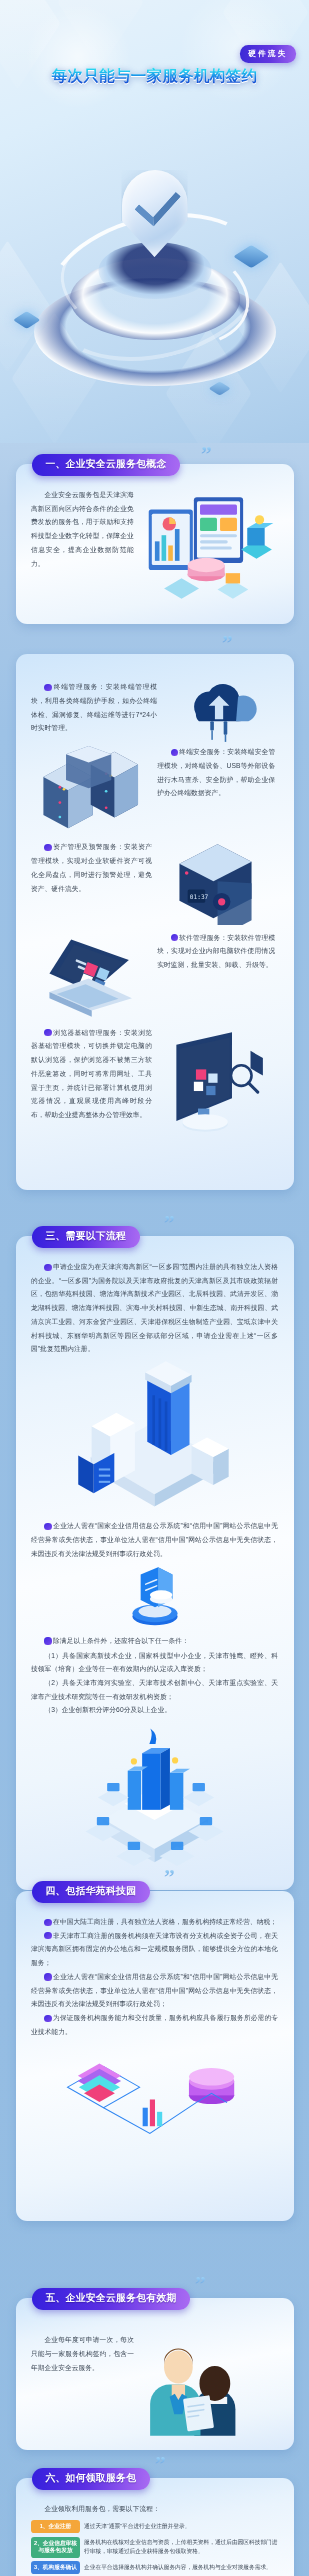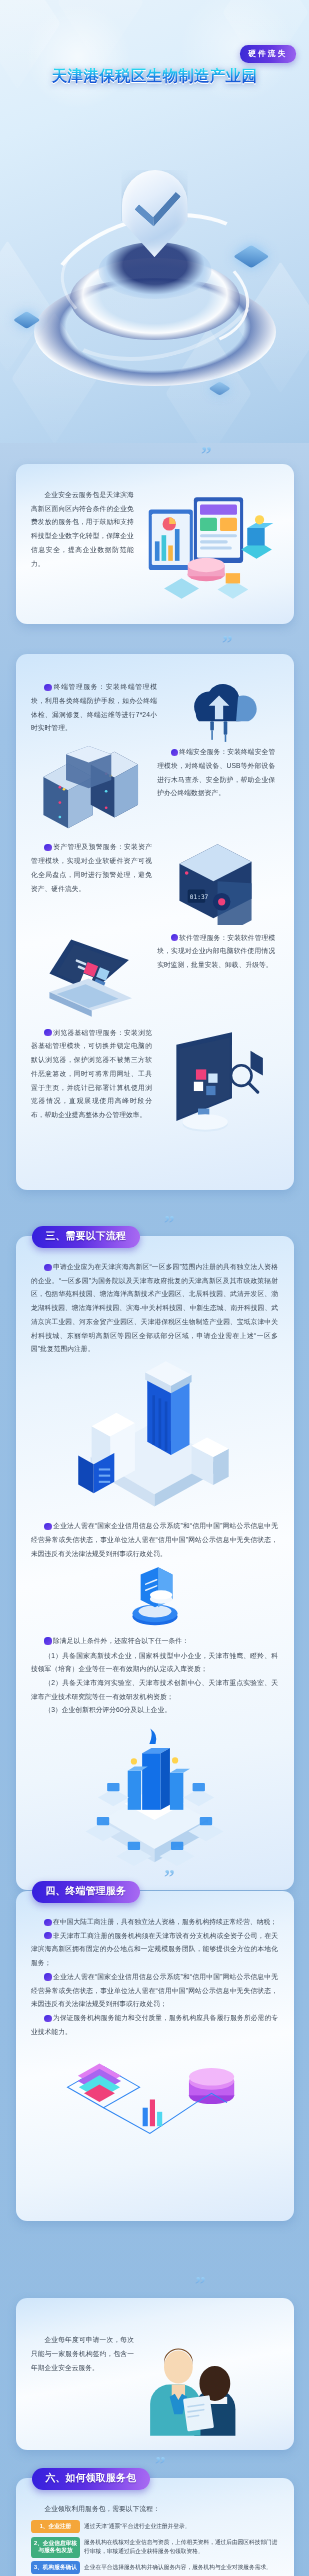--- a/index.html
+++ b/index.html
@@ -170,26 +170,29 @@
     </div>
 
     <div class="cube" style="left:241px;top:246px;"></div>
     <div class="cube" style="left:18.5px;top:312px;width:15.5px;height:15.5px;"></div>
     <div class="cube" style="left:213px;top:382px;width:13.4px;height:13.4px;opacity:.8;"></div>
   </div>
 
   <div class="readbadge">硬件流失</div>
 
   <div class="maintitle">
-    <span class="ln">天津港保税区生物制造产业园</span>
+    <span class="ln">每次只能与一家服务机构签约</span>
   </div>
 
   <div class="section" style="position:absolute;left:0;top:464px;">
     <div class="quote" style="left:201px;top:-17.5px;">”</div>
     <div class="card" style="min-height:160px;">
+      <div class="hdr" style="top:-10.3px;">
+        <span>一、企业安全云服务包概念</span>
+      </div>
       <div class="row">
         <div class="col" style="max-width:106px;">
           <div class="body-text indent">企业安全云服务包是天津滨海高新区面向区内符合条件的企业免费发放的服务包，用于鼓励和支持科技型企业数字化转型，保障企业信息安全，提高企业数据防范能力。</div>
         </div>
         <div class="ill col" style="flex:0 0 139px;">
           <svg class="svgwrap" width="137" height="118" viewBox="0 0 265 230">
             <g opacity=".95">
               <rect x="16" y="42" width="86" height="118" rx="5" fill="#2f6fd0"></rect>
               <rect x="22" y="50" width="74" height="100" rx="3" fill="#eaf3fd"></rect>
               <rect x="28" y="104" width="9" height="38" fill="#2f7fd6"></rect>
@@ -448,21 +451,21 @@
           </g>
         </svg>
       </div>
     </div>
   </div>
 
   <div class="section" style="position:absolute;left:0;top:1891px;">
     <div class="quote" style="left:164px;top:-20.6px;">”</div>
     <div class="card" style="min-height:330px;">
       <div class="hdr" style="top:-10.3px;">
-        <span>四、终端管理服务</span>
+        <span>四、包括华苑科技园</span>
       </div>
 
       <div class="body-text indent">
         <span class="num">1</span><span>在中国大陆工商注册，具有独立法人资格，服务机构持续正常经营、纳税；</span>
       </div>
       <div class="body-text indent">
         <span class="num">2</span><span>非天津市工商注册的服务机构须在天津市设有分支机构或全资子公司，在天津滨海高新区拥有固定的办公地点和一定规模服务团队，能够提供全方位的本地化服务；</span>
       </div>
       <div class="body-text indent">
         <span class="num">3</span><span>企业法人需在“国家企业信用信息公示系统”和“信用中国”网站公示信息中无经营异常或失信状态，事业单位法人需在“信用中国”网站公示信息中无失信状态，未因违反有关法律法规受到刑事或行政处罚；</span>
@@ -488,20 +491,23 @@
           <ellipse cx="320" cy="60" rx="44" ry="17" fill="#f2b7fa"></ellipse>
           <path d="M290 110 l30 -18 l30 18" fill="none" stroke="#2f86f2" stroke-width="2"></path>
         </svg>
       </div>
     </div>
   </div>
 
   <div class="section" style="position:absolute;left:0;top:2298px;">
     <div class="quote" style="left:195px;top:-20.6px;">”</div>
     <div class="card" style="min-height:134px;">
+      <div class="hdr" style="top:-10.3px;">
+        <span>五、企业安全云服务包有效期</span>
+      </div>
       <div class="row" style="margin-top:11.3px;">
         <div class="col" style="max-width:103px;">
           <div class="body-text indent">企业每年度可申请一次，每次只能与一家服务机构签约，包含一年期企业安全云服务。</div>
         </div>
         <div class="ill col" style="flex:0 0 124px;">
           <svg class="svgwrap" width="113" height="103" viewBox="0 0 220 200">
 
             <path d="M96 200 v-52 a40 40 0 0 1 80 0 v52z" fill="#14456e"></path>
             <path d="M112 124 h48 v14 h-48z" fill="#f2f6fa"></path>
             <ellipse cx="136" cy="98" rx="30" ry="34" fill="#3b2418"></ellipse>

